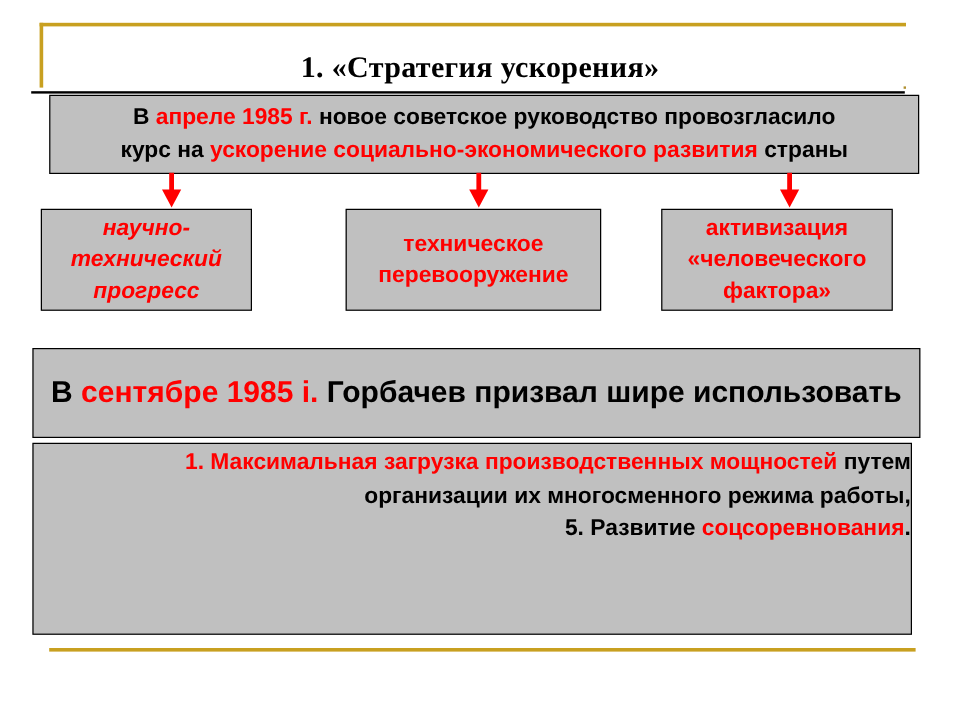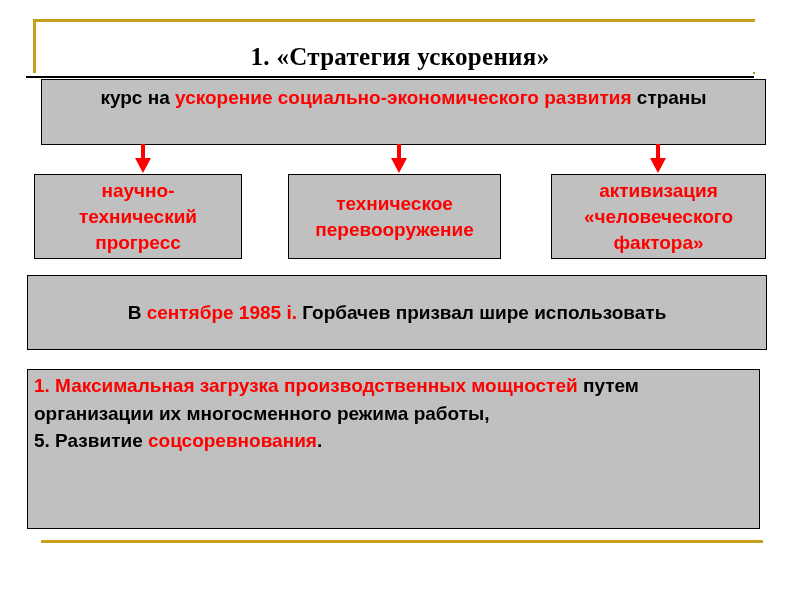--- a/index.html
+++ b/index.html
@@ -10,43 +10,46 @@
   .title-rule { position:absolute; left:26px; top:76px; width:728px; height:2px; background:#000; }
   .dot { position:absolute; width:2px; height:2px; background:#b09030; }
   .title { position:absolute; left:0; top:27px; width:800px; text-align:center;
            font-family:"Liberation Serif", serif; font-weight:bold; font-size:25px; color:#000; letter-spacing:0.3px;margin-top:16px; }
   .box { position:absolute; background:#c0c0c0; border:1.5px solid #000; box-sizing:border-box;
          font-weight:bold; color:#000; }
   .red { color:#ff0000; }
   .center { display:flex; align-items:center; justify-content:center; text-align:center; }
   .top-box { left:41px; top:79px; width:725px; height:66px; font-size:19px; line-height:28px; text-align:center; padding-top:4px; }
   .sub { font-size:19px; line-height:26px; color:#ff0000; }
-  .sub1 { left:34px; top:174px; width:208px; height:85px; }
+  .sub1 { left:34px; top:174px; width:176px; height:85px;font-style:italic; }
   .sub2 { left:288px; top:174px; width:213px; height:85px; }
-  .sub3 { left:551px; top:174px; width:215px; height:85px; }
+  .sub3 { left:551px; top:174px; width:193px; height:85px; }
   .arrow { position:absolute; width:16px; height:30px; }
   .arrow .shaft { position:absolute; left:6px; top:0; width:4px; height:16px; background:#ff0000; }
   .arrow .head { position:absolute; left:0; top:14px; width:0; height:0;
                  border-left:8px solid transparent; border-right:8px solid transparent; border-top:15px solid #ff0000; }
-  .mid-box { left:27px; top:275px; width:740px; height:75px; font-size:19px; line-height:27px;text-align:center; }
+  .mid-box { left:27px; top:290px; width:740px; height:75px; font-size:25px; line-height:27px;text-align:center; }
   .list-box { left:27px; top:369px; width:733px; height:160px; font-size:19px; line-height:27.5px; padding:2px 0 0 6px; text-align:left; }
-  .list-box div { white-space:nowrap; }
+  .list-box div { white-space:nowrap;text-align:right; }
 </style>
 </head>
 <body>
 
 <div class="gold-h" style="left:33px; top:19px; width:722px;"></div>
 <div class="gold-v" style="left:33px; top:19px; height:54px;"></div>
 <div class="dot" style="left:753px; top:72px;"></div>
 <div class="title-rule"></div>
 <div class="gold-h" style="left:41px; top:540px; width:722px;"></div>
 
 <div class="title">1.  «Стратегия ускорения»</div>
 
 <div class="box top-box">
+  <div>
+    <span>В </span><span class="red">апреле 1985 г.</span><span> новое советское руководство провозгласило</span>
+  </div>
   <div>
     <span>курс на </span><span class="red">ускорение социально-экономического развития</span><span> страны</span>
   </div>
 </div>
 
 <div class="arrow" style="left:135px; top:144px;">
     <div class="shaft"></div>
     <div class="head"></div>
   </div>
 <div class="arrow" style="left:391px; top:144px;">

